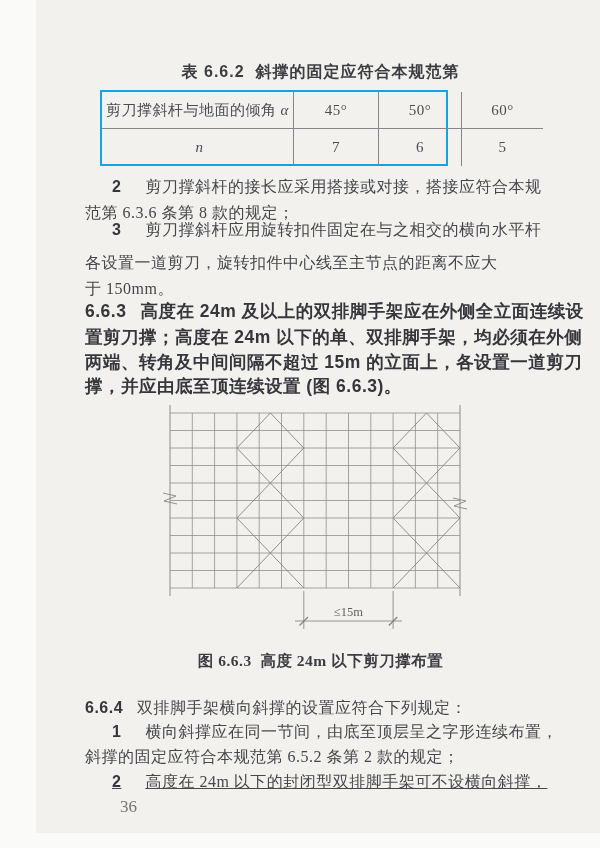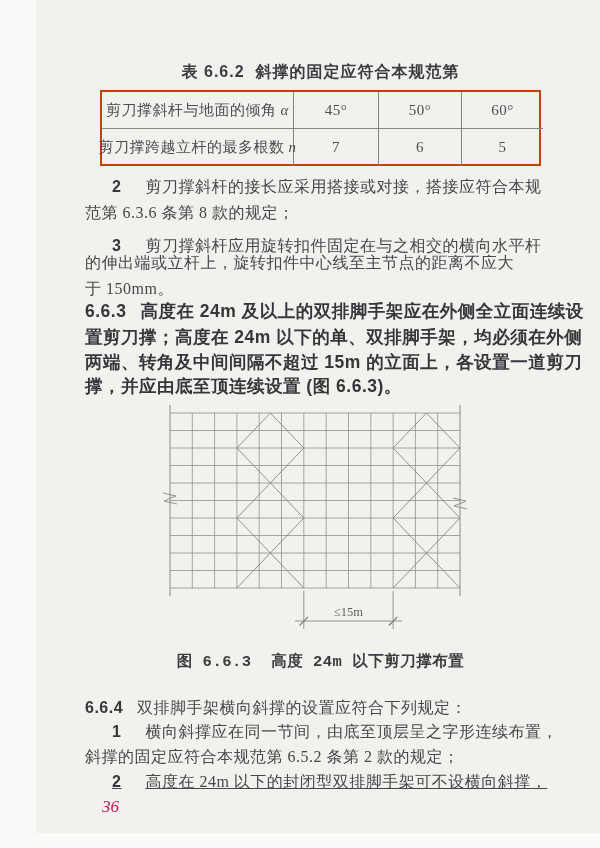--- a/index.html
+++ b/index.html
@@ -36,74 +36,74 @@
   .num.item{margin-right:24px;}
   .num.clause{margin-right:14px;}
   .table-title{
     position:absolute;left:100px;top:62px;width:441px;
     text-align:center;
     font-family:"Liberation Sans", sans-serif;
     font-weight:700;font-size:16px;color:#3b3d42;
     letter-spacing:1px;white-space:pre;
   }
   .spec-table{
-    position:absolute;left:100px;top:90px;width:441px;height:76px;
+    position:absolute;left:100px;top:90px;width:348px;height:76px;
     display:grid;
     grid-template-columns:192px 85px 83px 81px;
     grid-template-rows:37px 37px;
-    border:2px solid #c2410c;
+    border:2px solid #0ea5e9;
     box-sizing:border-box;
     background:transparent;
   }
   .spec-table .cell{
     border-right:1px solid #85858a;
     border-bottom:1px solid #85858a;
     display:flex;align-items:center;justify-content:center;
     font-size:15px;color:#4b4d54;
     letter-spacing:0.5px;white-space:pre;
   }
   .spec-table .cell:nth-child(4n){border-right:none;}
   .spec-table .cell:nth-child(n+5){border-bottom:none;}
   .var{font-style:italic;font-family:"Liberation Serif",serif;margin-left:4px;}
   .fig-caption{
     position:absolute;left:100px;top:651px;width:441px;
     text-align:center;
-    font-family:Liberation Mono, monospace;
+    font-family:Liberation Serif, serif;
     font-weight:700;font-size:15.5px;color:#3b3d42;
     letter-spacing:0.5px;white-space:pre;
   }
   .page-number{
-    position:absolute;left:102px;top:797px;
+    position:absolute;left:120px;top:797px;
     font-family:"Liberation Serif", serif;
-    font-style:italic;font-size:17px;color:#be185d;
+    font-size:17px;color:#737373;
   }
   .figure-svg{position:absolute;left:150px;top:400px;}
 </style>
 </head>
 <body>
 
 <div class="page"></div>
 
 <div class="table-title">表 6.6.2  斜撑的固定应符合本规范第</div>
 
 <div class="spec-table">
   <div class="cell"><span>剪刀撑斜杆与地面的倾角</span><span class="var">α</span></div>
   <div class="cell">45°</div>
   <div class="cell">50°</div>
   <div class="cell">60°</div>
-  <div class="cell"><span>剪刀撑跨越立杆的最多根数</span><span class="var">n</span></div>
+  <div class="cell"><span class="var">n</span></div>
   <div class="cell">7</div>
   <div class="cell">6</div>
   <div class="cell">5</div>
 </div>
 
 <div class="ln" style="top:177px;left:112px;"><span class="num item">2</span><span>剪刀撑斜杆的接长应采用搭接或对接，搭接应符合本规</span></div>
 <div class="ln" style="top:203px;left:85px;">范第 6.3.6 条第 8 款的规定；</div>
-<div class="ln" style="top:236px;left:112px;text-align:center;"><span class="num item">3</span><span>剪刀撑斜杆应用旋转扣件固定在与之相交的横向水平杆</span></div>
-<div class="ln" style="top:253px;left:85px;">的伸出端或立杆上，旋转扣件中心线至主节点的距离不应大</div>
+<div class="ln" style="top:220px;left:112px;text-align:center;"><span class="num item">3</span><span>剪刀撑斜杆应用旋转扣件固定在与之相交的横向水平杆</span></div>
+<div class="ln" style="top:253px;left:85px;">各设置一道剪刀，旋转扣件中心线至主节点的距离不应大</div>
 <div class="ln" style="top:279px;left:85px;">于 150mm。</div>
 
 <div class="ln bold-ln" style="top:301px;left:85px;"><span class="num clause">6.6.3</span><span>高度在 24m 及以上的双排脚手架应在外侧全立面连续设</span></div>
 <div class="ln bold-ln" style="top:327px;left:85px;">置剪刀撑；高度在 24m 以下的单、双排脚手架，均必须在外侧</div>
 <div class="ln bold-ln" style="top:352px;left:85px;text-align:center;">两端、转角及中间间隔不超过 15m 的立面上，各设置一道剪刀</div>
 <div class="ln bold-ln" style="top:376px;left:85px;">撑，并应由底至顶连续设置 (图 6.6.3)。</div>
 
 <svg class="figure-svg" width="320" height="235" viewBox="0 0 320 235">
 
   <path d="M20,5 V196 M310,5 V196" stroke="#8a8a8a" stroke-width="1" fill="none"></path>

